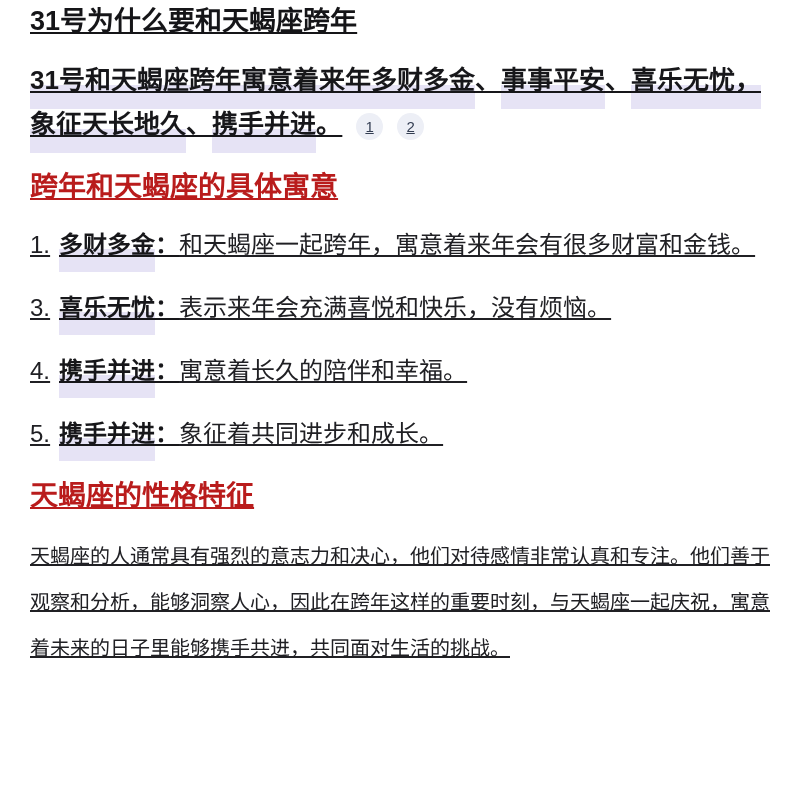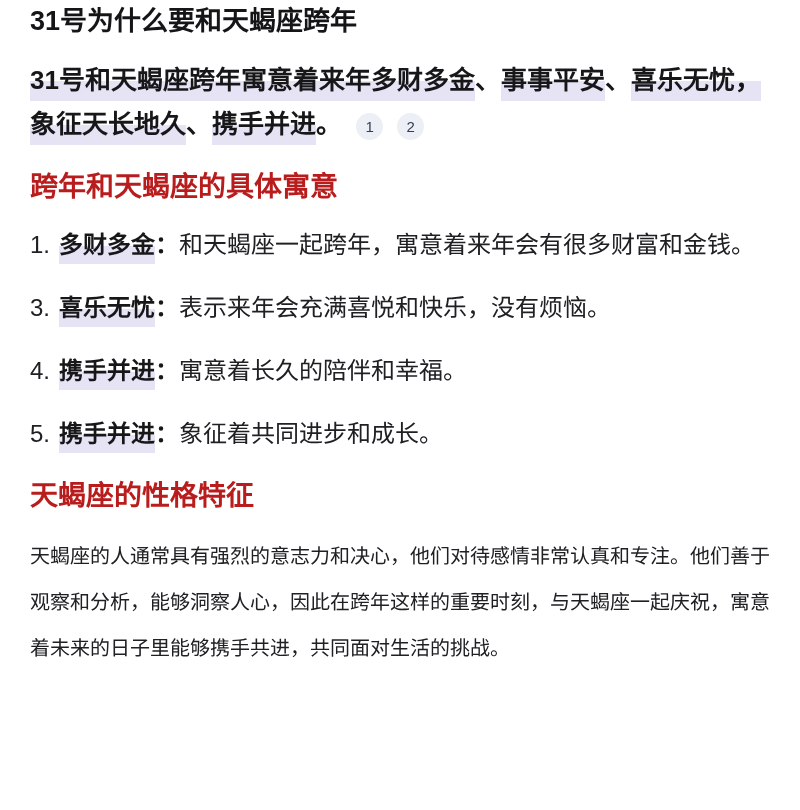--- a/index.html
+++ b/index.html
@@ -1,40 +1,40 @@
 <!DOCTYPE html>
 <html lang="zh-CN" style="--hl: #e6e3f5; --badge-bg: #edeff6; --badge-text: #333d52; --text: #1b1b1f;"><head>
 <meta charset="utf-8">
 <style>
   :root{
     --hl:#e6e3f5;
     --badge-bg:#edeff6;
     --badge-text:#333d52;
     --text:#1b1b1f;
   }
-  *{box-sizing:border-box;}
+  *{box-sizing:border-box;text-decoration:underline;}
   html,body{margin:0;padding:0;}
   body{
     width:800px;height:810px;overflow:hidden;
     background:#ffffff;color:var(--text);
     font-family:"Liberation Sans","DejaVu Sans",sans-serif;
   }
   .page{padding:4px 30px 0 30px;}
 
   h1.page-title{
     margin:0;font-size:27px;line-height:34px;font-weight:700;color:#151518;
   }
 
   .summary{
     margin:20px 0 0 0;
     font-size:26px;line-height:44px;font-weight:700;color:#17171a;
   }
   .hl{
     background-image:linear-gradient(to bottom, transparent 45%, var(--hl) 45%);
-    padding-bottom:6px;
+    padding-bottom:14px;
     -webkit-box-decoration-break:clone;
     box-decoration-break:clone;
   }
   .badges{white-space:nowrap;}
   .badge{
     display:inline-flex;align-items:center;justify-content:center;
     width:27px;height:27px;border-radius:50%;
     background:var(--badge-bg);color:var(--badge-text);
     font-size:15px;font-weight:500;line-height:1;
     margin-left:14px;vertical-align:middle;cursor:pointer;

